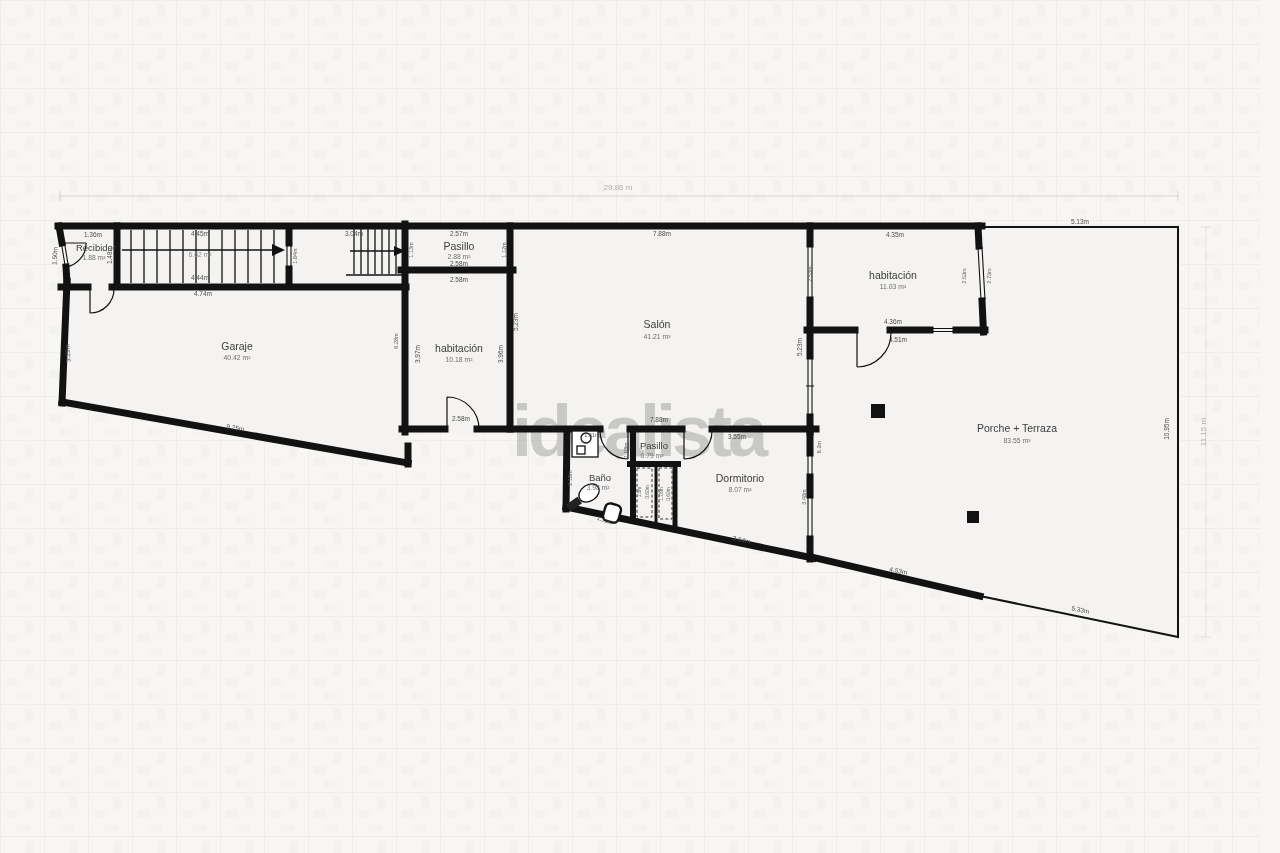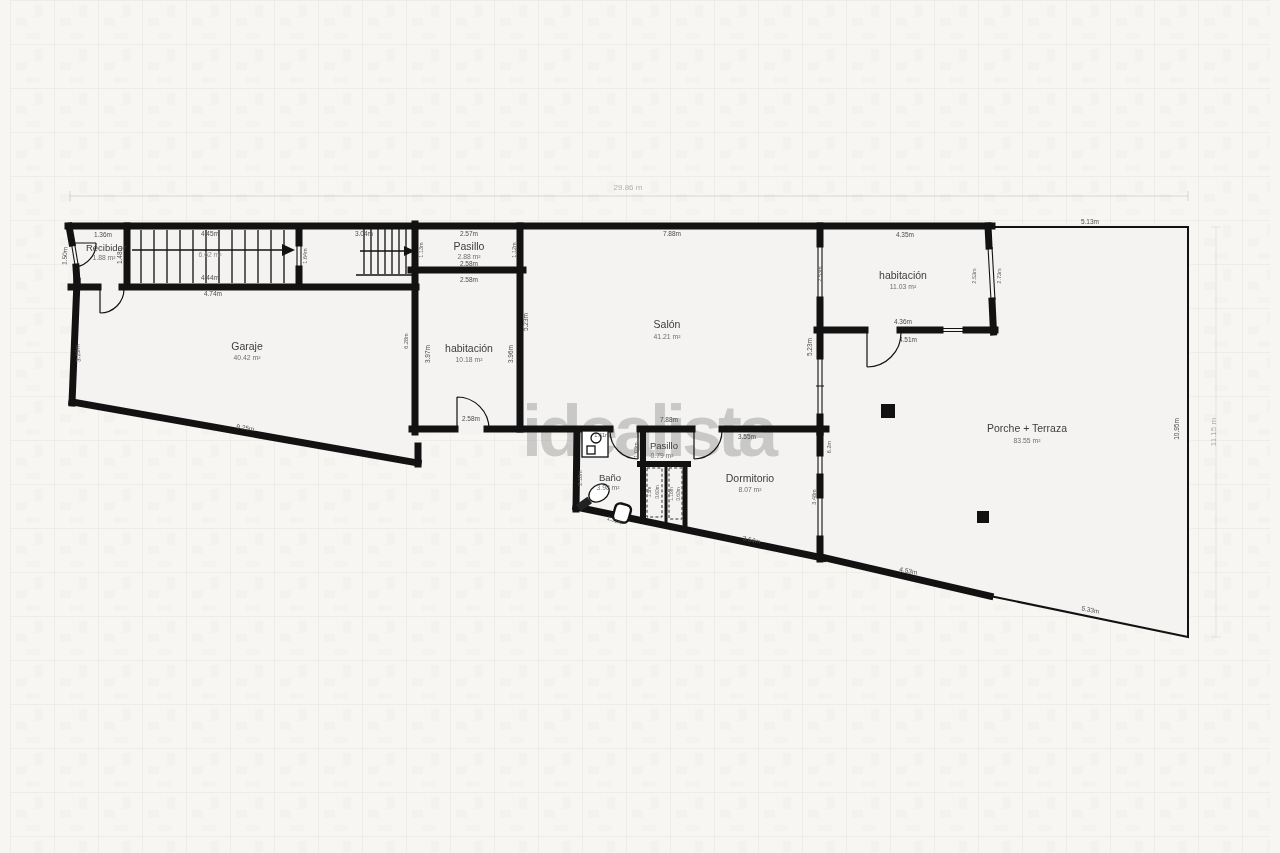--- a/index.html
+++ b/index.html
@@ -1,19 +1,19 @@
 <!DOCTYPE html>
 <html style="--wall: #121212; --bg: #f7f6f3; --room: #f4f3f1; --watermark: #8e8e8e;"><head>
 <meta charset="utf-8">
 <style>
   :root{
     --wall:#121212; --bg:#f7f6f3; --room:#f4f3f1; --watermark:#8e8e8e;
   }
   html,body{margin:0;padding:0;background:var(--bg);}
-  .stage{width:1260px;height:853px;position:relative;overflow:hidden;padding-left:10px;}
+  .stage{width:1260px;height:853px;position:relative;overflow:hidden;}
   svg{display:block;}
   .wall{stroke:var(--wall);stroke-width:7;fill:none;stroke-linecap:square}
   .w6{stroke-width:6}.w5{stroke-width:5}.w3{stroke-width:3}
   .thin{stroke:var(--wall);stroke-width:2;fill:none}
   .thin15{stroke:var(--wall);stroke-width:1.5;fill:none}
   .win{stroke:var(--wall);stroke-width:1.1;fill:none}
   .door{stroke:var(--wall);stroke-width:1.2;fill:none}
   .step{stroke:var(--wall);stroke-width:1.3}
   .arrow{stroke:var(--wall);stroke-width:1.4}
   .ah{fill:var(--wall)}

